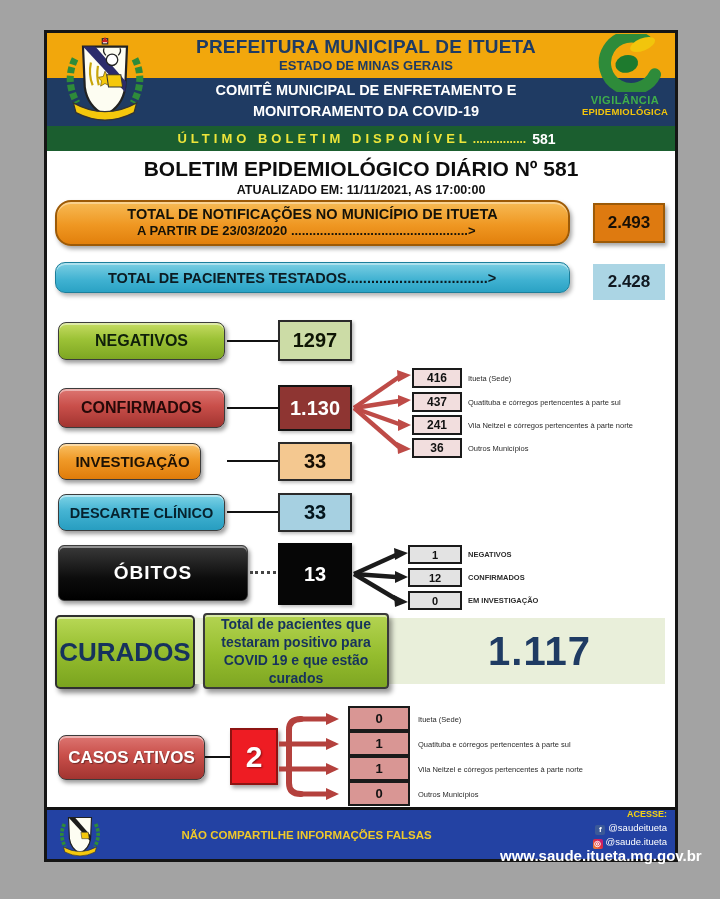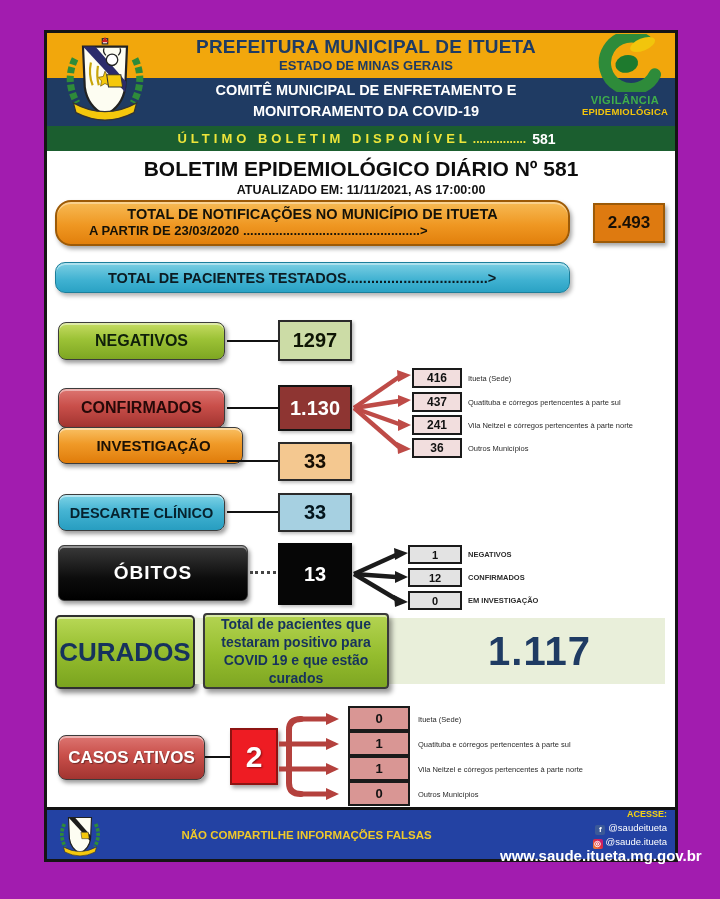--- a/index.html
+++ b/index.html
@@ -1,17 +1,17 @@
 <!DOCTYPE html>
 <html><head>
 <meta charset="utf-8">
 <style>
   * { margin:0; padding:0; box-sizing:border-box; }
   body { font-family:"Liberation Sans", sans-serif; background:#fff; }
-  .page { position:relative; width:720px; height:899px; background:#a21caf; overflow:hidden; }
+  .page { position:relative; width:720px; height:899px; background:#a3a3a3; overflow:hidden; }
   .frame { position:absolute; left:44px; top:30px; width:634px; height:832px; border:3px solid #151515; background:#fff; }
   .inner { position:relative; width:100%; height:100%; }
   .abs { position:absolute; }
 
   
   .band-yellow { position:absolute; left:0; top:0; width:100%; height:45px; background:#F2A70C; }
   .band-navy   { position:absolute; left:0; top:45px; width:100%; height:48px; background:#1F3B63; }
   .band-green  { position:absolute; left:0; top:93px; width:100%; height:25px; background:#1B5E2F;
                  display:flex; align-items:center; justify-content:center;padding-left:11px; }
   .band-green .bl { color:#EDE53A; font-weight:bold; font-size:13px; letter-spacing:4px; }
@@ -29,21 +29,21 @@
 
   
   .title { position:absolute; left:0; top:124px; width:100%; text-align:center; font-size:21px; font-weight:bold; color:#0d0d0d; }
   .subtitle { position:absolute; left:0; top:150px; width:100%; text-align:center; font-size:12.5px; font-weight:bold; color:#111; }
 
   
   .notif-bar { left:8px; top:167px; width:515px; height:46px; border:2px solid #9c5a07; border-radius:16px;
                background:linear-gradient(180deg,#f7bb55,#ef9722 55%,#e2800c);
                box-shadow:2px 3px 4px rgba(0,0,0,.35), inset 0 2px 0 rgba(255,255,255,.35); color:#151208; }
   .notif-l1 { font-size:14.5px; font-weight:bold; text-align:center; margin-top:4px; }
-  .notif-l2 { font-size:13px; font-weight:bold; padding-left:32px; margin-top:1px; }
+  .notif-l2 { font-size:13px; font-weight:bold; padding-left:32px; margin-top:1px;margin-left:48px; }
   .notif-val { left:546px; top:170px; width:72px; height:40px; background:#DE7A10; border:2px solid #9c5a07;
                box-shadow:2px 3px 4px rgba(0,0,0,.35); display:flex; align-items:center; justify-content:center;
                font-size:17px; font-weight:bold; color:#181006; }
   .tested-bar { left:8px; top:229px; width:515px; height:31px; border-radius:10px;
                 background:linear-gradient(180deg,#7ccfe3,#3fb1d1 60%,#2aa2c4); border:1.5px solid #1c7e9a;
                 box-shadow:2px 3px 4px rgba(0,0,0,.3), inset 0 2px 0 rgba(255,255,255,.4);
                 display:flex; align-items:center; color:#0b1b22; font-size:14.5px; font-weight:bold; padding-left:52px; }
   .tested-val { left:546px; top:231px; width:72px; height:36px; background:#ABD5E4;
                 display:flex; align-items:center; justify-content:center; font-size:17px; font-weight:bold; color:#101820; }
 
@@ -55,21 +55,21 @@
   .hline { border-top:2.5px solid #111; }
 
   .neg-btn  { left:11px; top:289px; width:167px; height:38px; background:linear-gradient(180deg,#c6dc63,#9cc236 45%,#7ea622); font-size:16px; color:#10200a; }
   .neg-line { left:180px; top:307px; width:51px; }
   .neg-val  { left:231px; top:287px; width:74px; height:41px; background:#CCDCA6; font-size:20px; color:#0e1504; }
 
   .conf-btn  { left:11px; top:355px; width:167px; height:40px; background:linear-gradient(180deg,#dd7672,#c94f4a 45%,#a23430); font-size:16px; color:#260908; }
   .conf-line { left:180px; top:374px; width:51px; }
   .conf-val  { left:231px; top:352px; width:74px; height:46px; background:#8E3532; border-color:#141414; font-size:20px; color:#fff; }
 
-  .inv-btn  { left:11px; top:394px; width:185px; height:37px; background:linear-gradient(180deg,#f9c063,#f09a28 45%,#e07c0a); font-size:15px; color:#1d1205;padding-left:6px; }
+  .inv-btn  { left:11px; top:410px; width:143px; height:37px; background:linear-gradient(180deg,#f9c063,#f09a28 45%,#e07c0a); font-size:15px; color:#1d1205;padding-left:6px; }
   .inv-line { left:180px; top:427px; width:51px; }
   .inv-val  { left:231px; top:409px; width:74px; height:39px; background:#F4C890; font-size:20px; color:#160e03; }
 
   .desc-btn  { left:11px; top:461px; width:167px; height:37px; background:linear-gradient(180deg,#7dd3e6,#45b4d3 45%,#279dc0); font-size:14.5px; color:#06222e; }
   .desc-line { left:180px; top:478px; width:51px; }
   .desc-val  { left:231px; top:460px; width:74px; height:39px; background:#A6D0E1; font-size:20px; color:#05161e; }
 
   .obi-btn  { left:11px; top:512px; width:190px; height:56px; border-radius:6px; background:linear-gradient(180deg,#3a3a3a,#0c0c0c 60%,#000); font-size:19px; color:#fff; letter-spacing:1px; }
   .obi-line { left:203px; top:538px; width:26px; border-top:3px dotted #444; }
   .obi-val  { left:231px; top:510px; width:74px; height:62px; background:#060606; border:none; font-size:20px; color:#fff; }
@@ -169,20 +169,21 @@
   <div class="title">BOLETIM EPIDEMIOLÓGICO DIÁRIO Nº 581</div>
   <div class="subtitle">ATUALIZADO EM: 11/11/2021, AS 17:00:00</div>
 
   <div class="abs notif-bar">
     <div class="notif-l1">TOTAL DE NOTIFICAÇÕES NO MUNICÍPIO DE ITUETA</div>
     <div class="notif-l2">A PARTIR DE 23/03/2020 .................................................&gt;</div>
   </div>
   <div class="abs notif-val">2.493</div>
 
   <div class="abs tested-bar">TOTAL DE PACIENTES TESTADOS...................................&gt;</div>
+  <div class="abs tested-val">2.428</div>
 
   <div class="abs btn neg-btn">NEGATIVOS</div>
   <div class="abs hline neg-line"></div>
   <div class="abs vbox neg-val">1297</div>
 
   <div class="abs btn conf-btn">CONFIRMADOS</div>
   <div class="abs hline conf-line"></div>
   <div class="abs vbox conf-val">1.130</div>
   <svg class="abs" style="left:306px;top:330px" width="62" height="92" viewBox="0 0 62 92">
     <line x1="1" y1="45" x2="46" y2="14" stroke="#BE4B47" stroke-width="4.5"></line>

